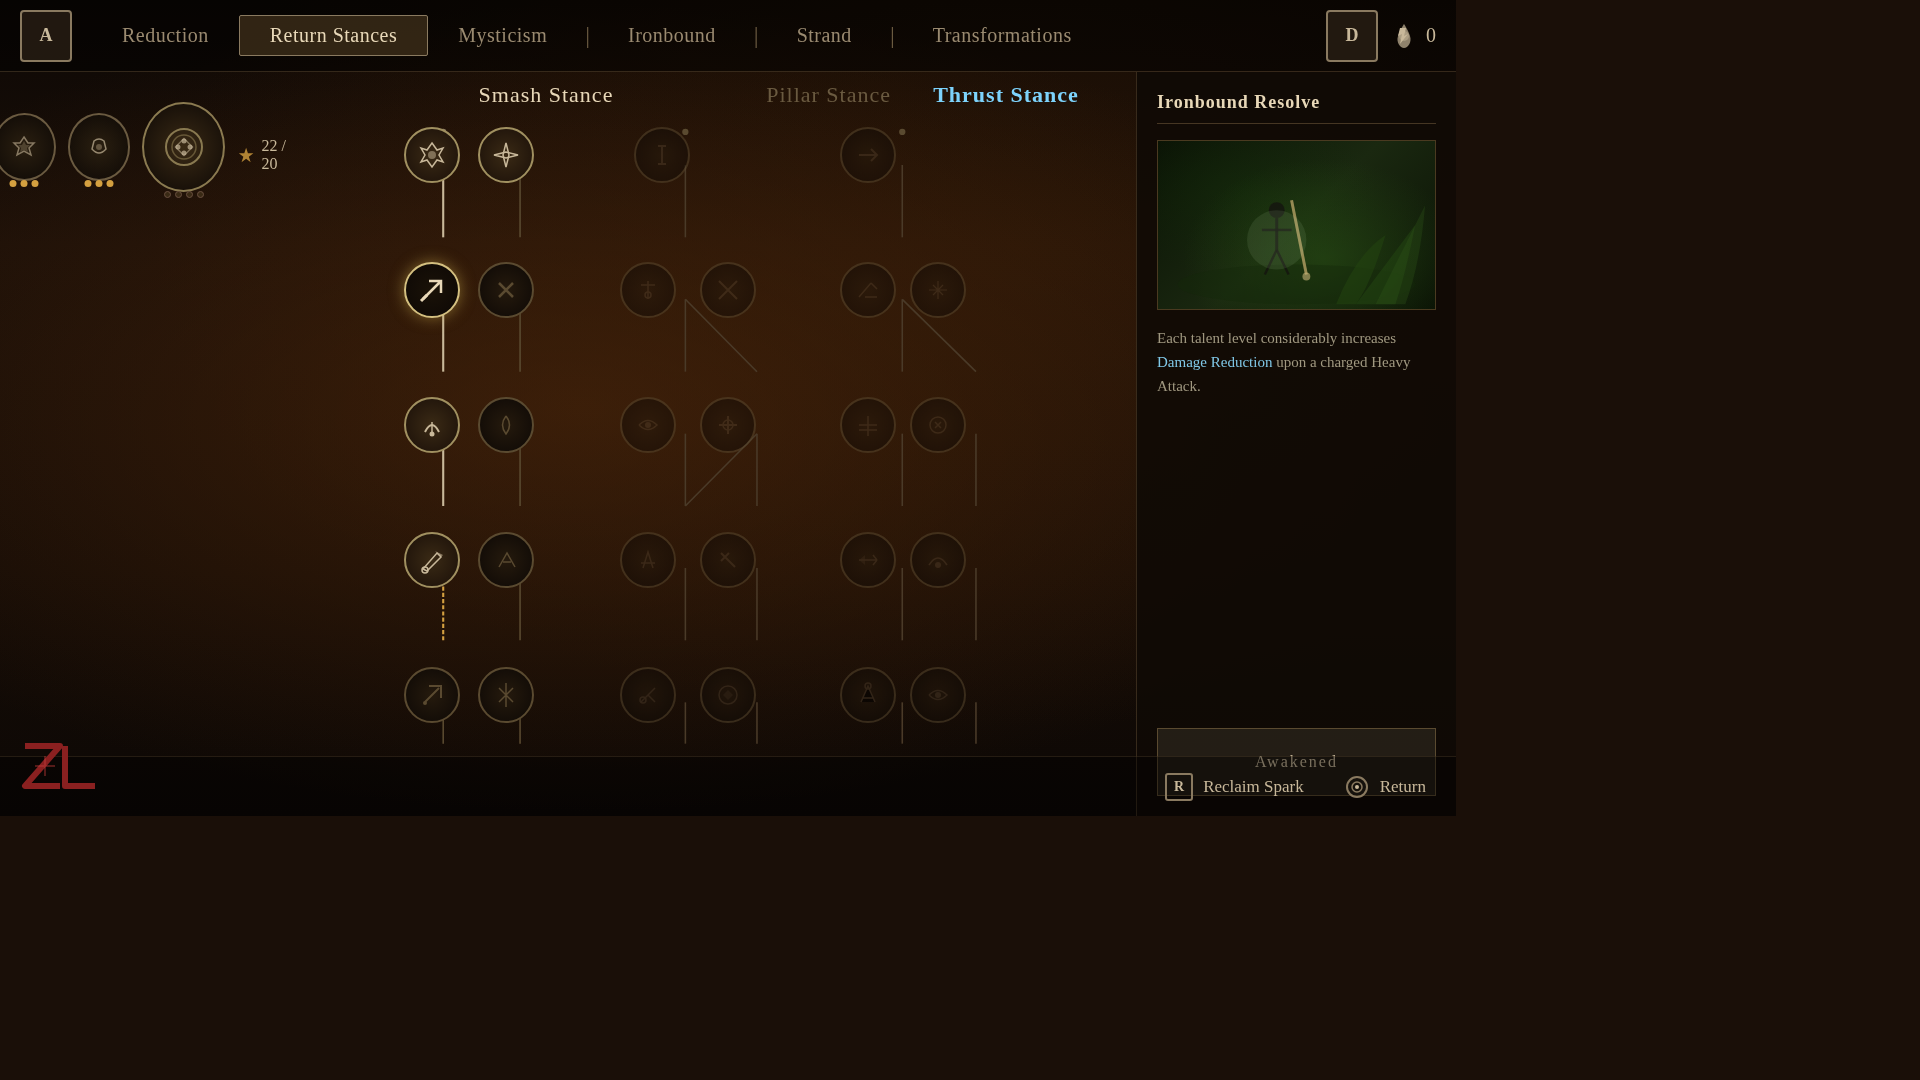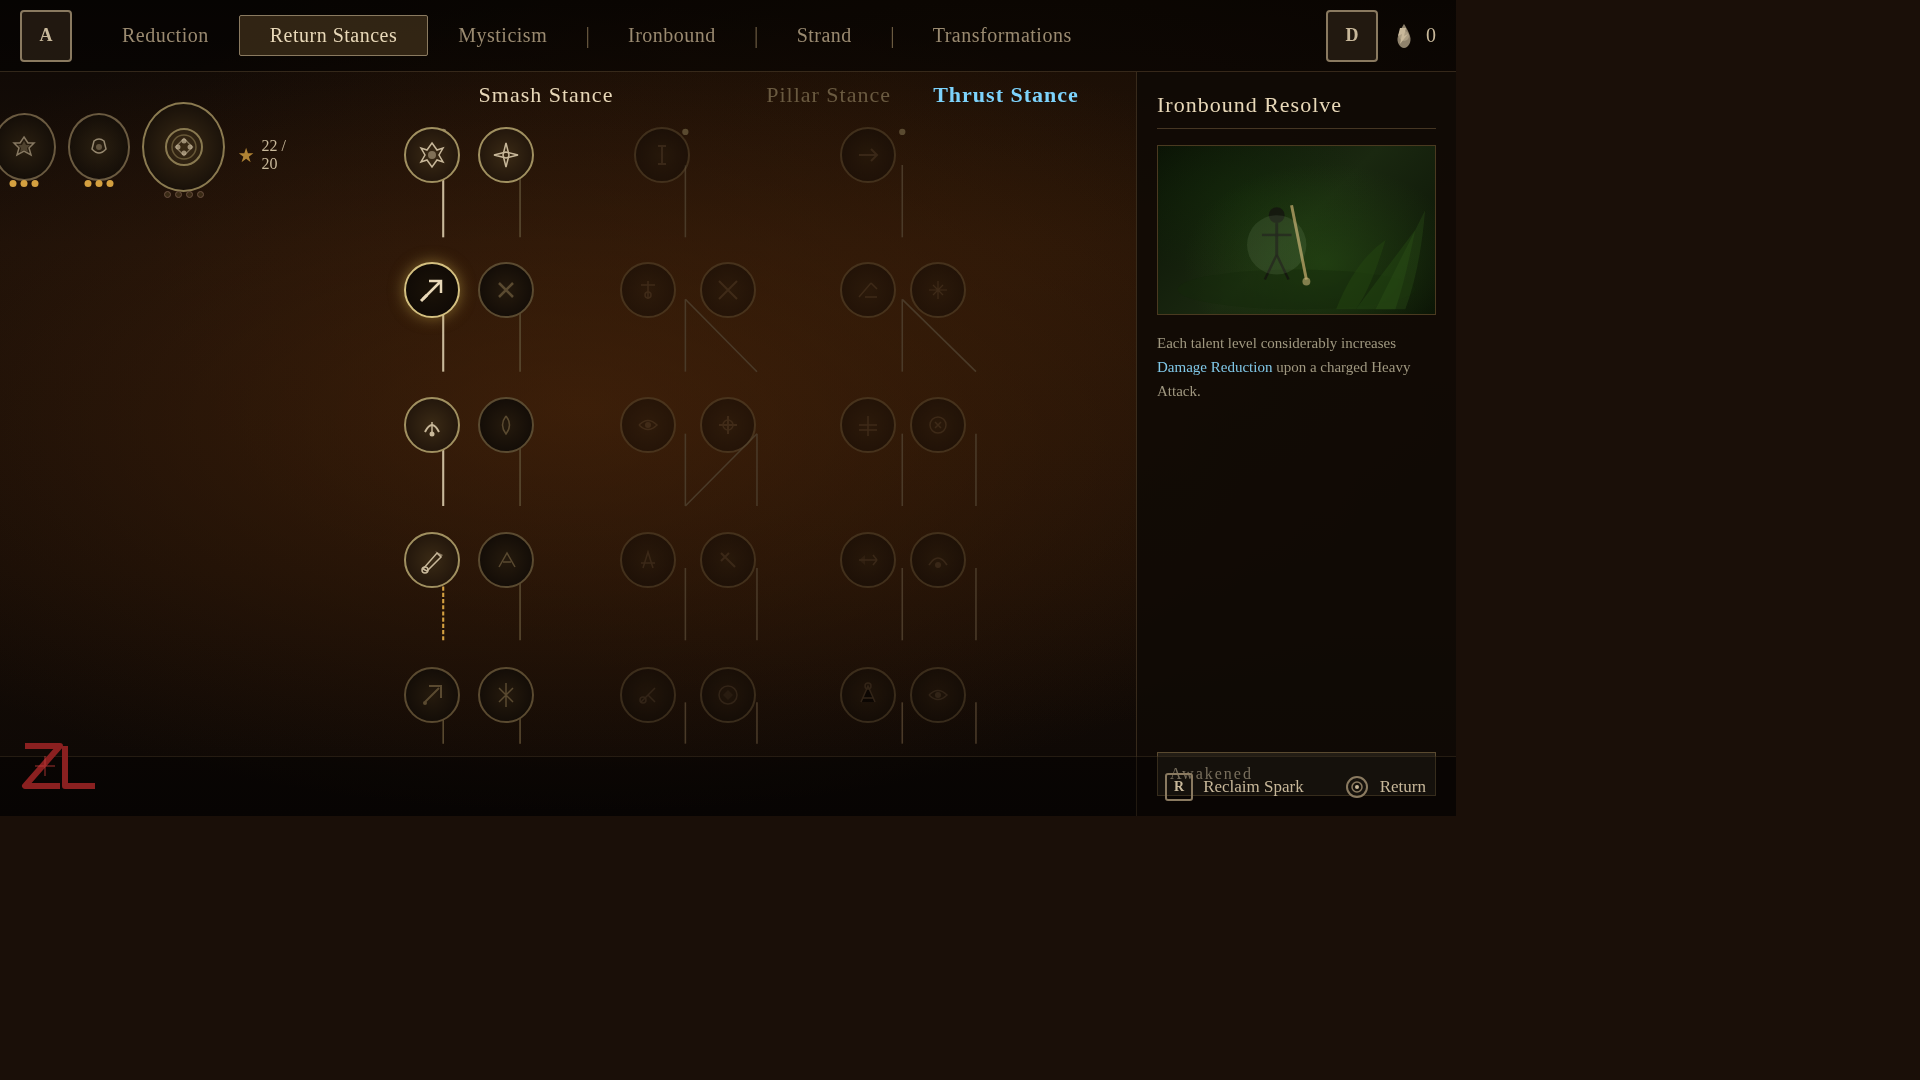--- a/index.html
+++ b/index.html
@@ -219,25 +219,26 @@
       width: 320px;
       background: rgba(15, 10, 5, 0.9);
       border-left: 1px solid rgba(150,120,80,0.3);
       padding: 20px;
       display: flex;
       flex-direction: column;
       gap: 16px;
     }
 
     .detail-title {
-      font-size: 22px;
+      font-size: 18px;
       color: #e8d8b8;
       letter-spacing: 1px;
       padding-bottom: 10px;
       border-bottom: 1px solid rgba(150,120,80,0.4);
+      font-weight: bold;
     }
 
     .detail-image {
       width: 100%;
       height: 170px;
       background: radial-gradient(ellipse at center, #2a3a20 0%, #0d1008 100%);
       border: 1px solid #4a3a20;
       display: flex;
       align-items: center;
       justify-content: center;
@@ -262,23 +263,24 @@
       line-height: 1.6;
       color: #a09880;
     }
 
     .detail-desc .highlight {
       color: #80c8e8;
     }
 
     .detail-status {
       margin-top: auto;
-      padding: 12px;
+      padding: 24px;
       background: rgba(40,35,25,0.8);
       border: 1px solid #5a4a30;
+      text-align: center;
       font-size: 16px;
       color: #c8b89a;
       letter-spacing: 2px;
     }
 
     
     .bottom-bar {
       position: absolute;
       bottom: 0;
       left: 0;

